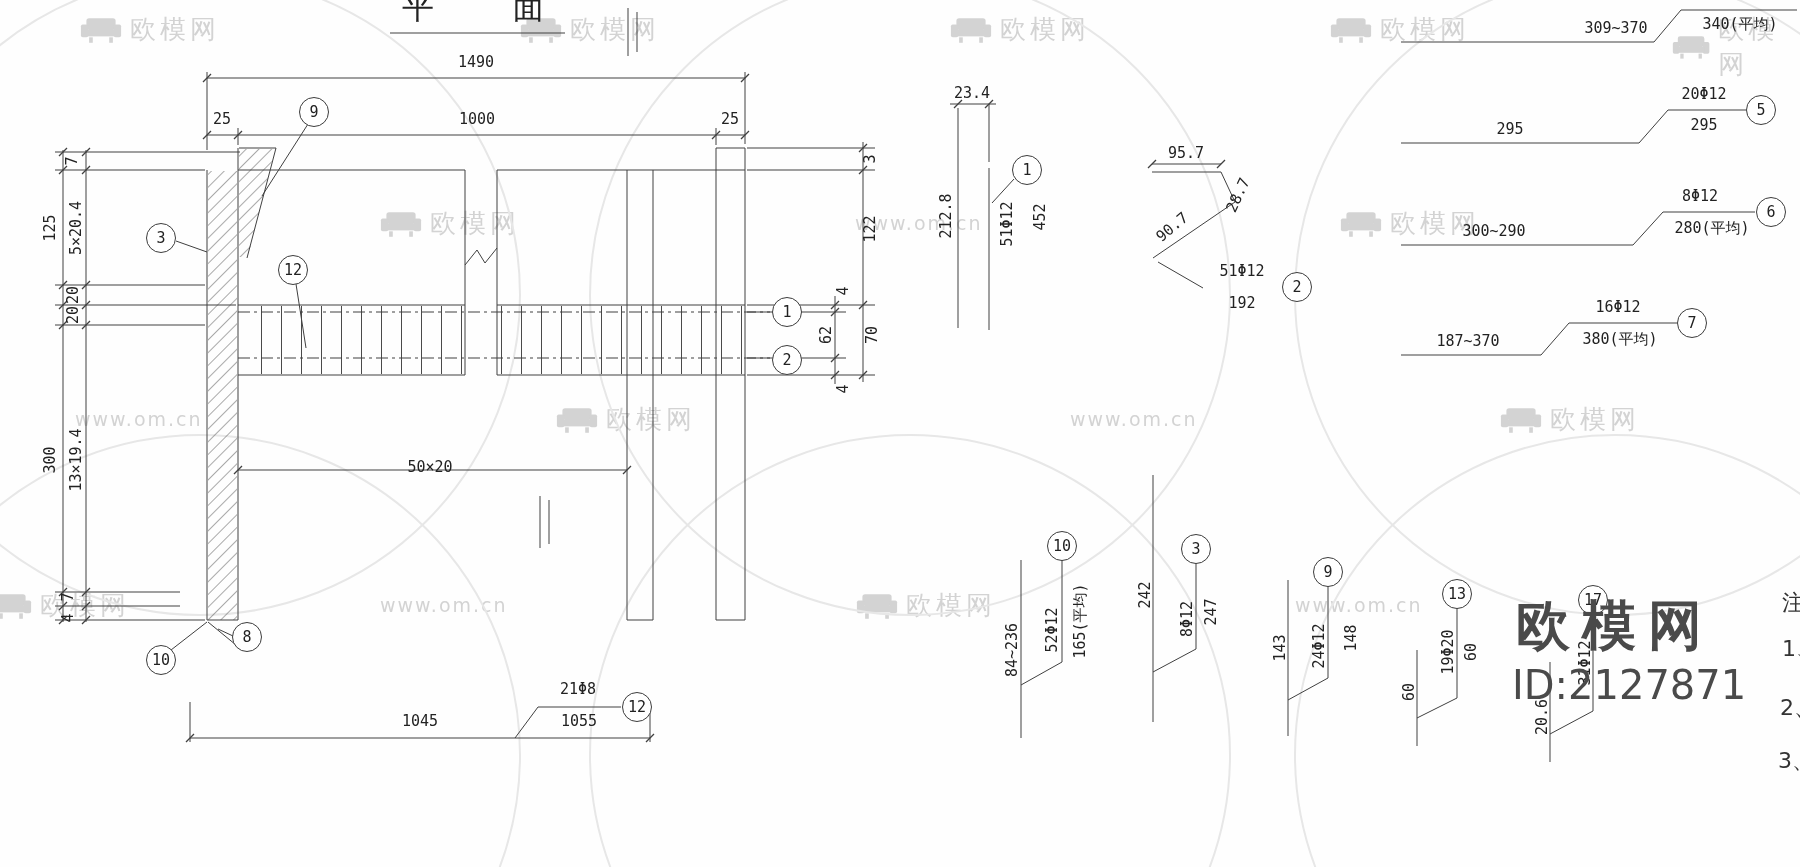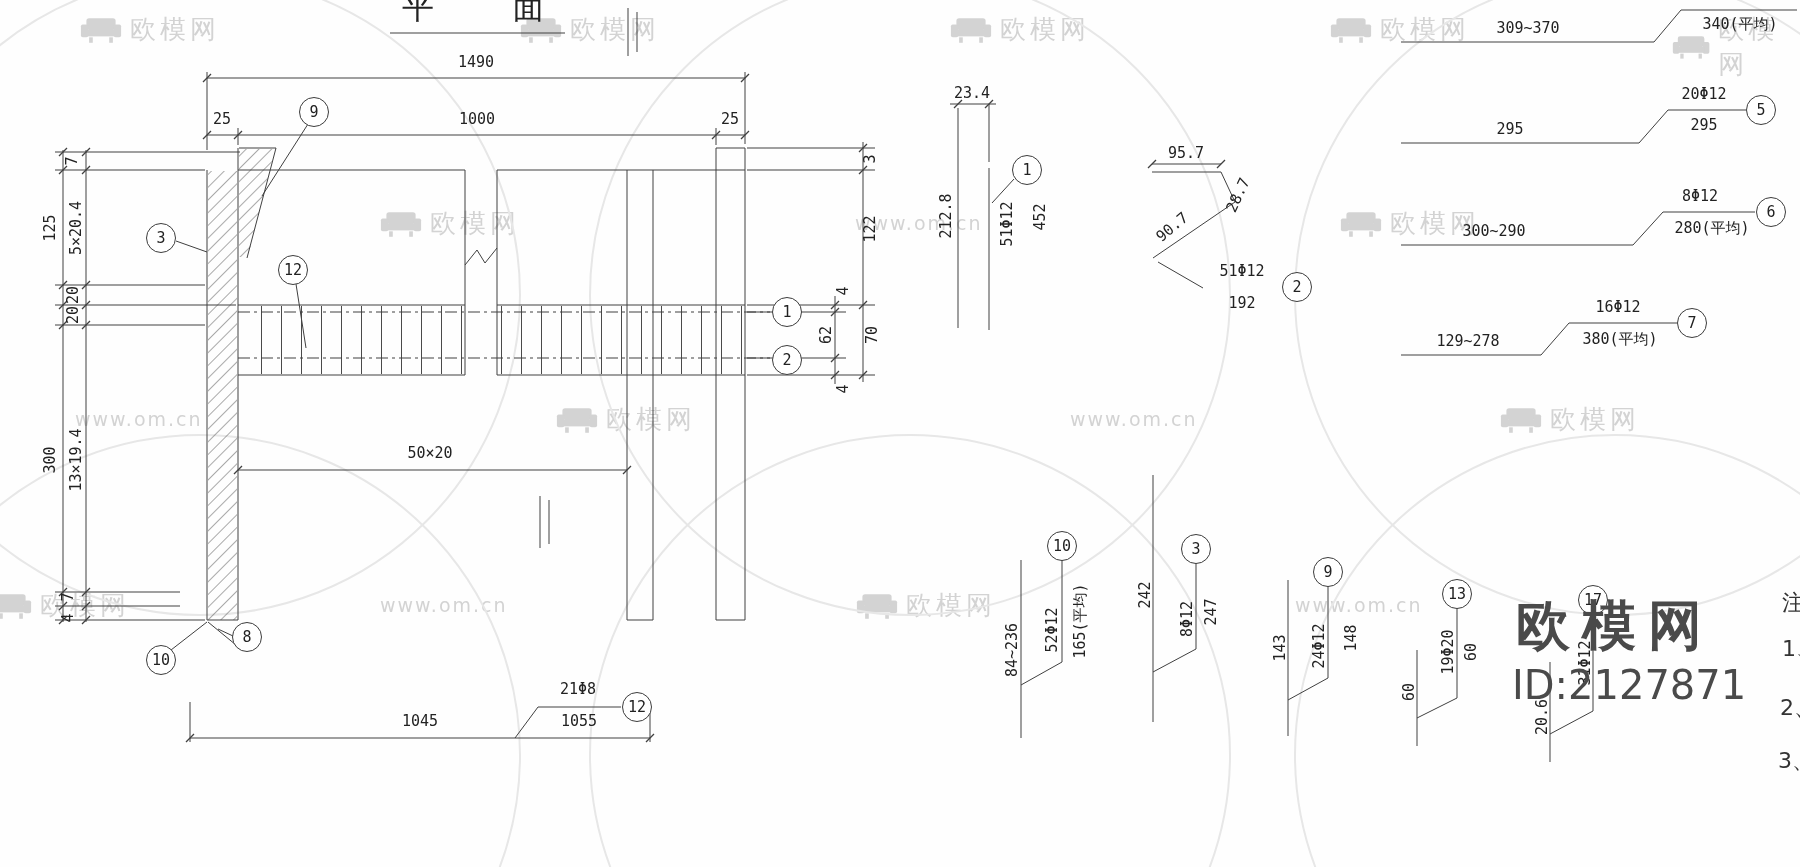--- a/index.html
+++ b/index.html
@@ -197,45 +197,45 @@
   <div class="lb v" style="left:50px;top:460px">300</div>
   <div class="lb v" style="left:76px;top:460px">13×19.4</div>
   <div class="lb v" style="left:68px;top:597px">7</div>
   <div class="lb v" style="left:68px;top:618px">4</div>
   <div class="lb v" style="left:870px;top:159px">3</div>
   <div class="lb v" style="left:870px;top:229px">122</div>
   <div class="lb v" style="left:843px;top:291px">4</div>
   <div class="lb v" style="left:826px;top:335px">62</div>
   <div class="lb v" style="left:872px;top:335px">70</div>
   <div class="lb v" style="left:843px;top:389px">4</div>
-  <div class="lb" style="left:430px;top:453px">50×20</div>
+  <div class="lb" style="left:430px;top:467px">50×20</div>
   <div class="lb" style="left:420px;top:721px">1045</div>
   <div class="lb" style="left:578px;top:689px">21Φ8</div>
   <div class="lb" style="left:579px;top:721px">1055</div>
 
   <div class="lb" style="left:972px;top:93px">23.4</div>
   <div class="lb v" style="left:946px;top:216px">212.8</div>
   <div class="lb v" style="left:1007px;top:224px">51Φ12</div>
   <div class="lb v" style="left:1040px;top:217px">452</div>
 
   <div class="lb" style="left:1186px;top:153px">95.7</div>
   <div class="lb r65" style="left:1238px;top:195px">28.7</div>
   <div class="lb r40" style="left:1172px;top:227px">90.7</div>
   <div class="lb" style="left:1242px;top:271px">51Φ12</div>
   <div class="lb" style="left:1242px;top:303px">192</div>
 
-  <div class="lb" style="left:1528px;top:28px">309~370</div>
+  <div class="lb" style="left:1616px;top:28px">309~370</div>
   <div class="lb" style="left:1740px;top:24px">340(平均)</div>
   <div class="lb" style="left:1510px;top:129px">295</div>
   <div class="lb" style="left:1704px;top:94px">20Φ12</div>
   <div class="lb" style="left:1704px;top:125px">295</div>
   <div class="lb" style="left:1494px;top:231px">300~290</div>
   <div class="lb" style="left:1700px;top:196px">8Φ12</div>
   <div class="lb" style="left:1712px;top:228px">280(平均)</div>
-  <div class="lb" style="left:1468px;top:341px">129~278</div>
+  <div class="lb" style="left:1468px;top:341px">187~370</div>
   <div class="lb" style="left:1618px;top:307px">16Φ12</div>
   <div class="lb" style="left:1620px;top:339px">380(平均)</div>
 
   <div class="lb v" style="left:1012px;top:650px">84~236</div>
   <div class="lb v" style="left:1052px;top:630px">52Φ12</div>
   <div class="lb v" style="left:1080px;top:621px">165(平均)</div>
   <div class="lb v" style="left:1145px;top:595px">242</div>
   <div class="lb v" style="left:1187px;top:619px">8Φ12</div>
   <div class="lb v" style="left:1211px;top:612px">247</div>
   <div class="lb v" style="left:1280px;top:648px">143</div>

